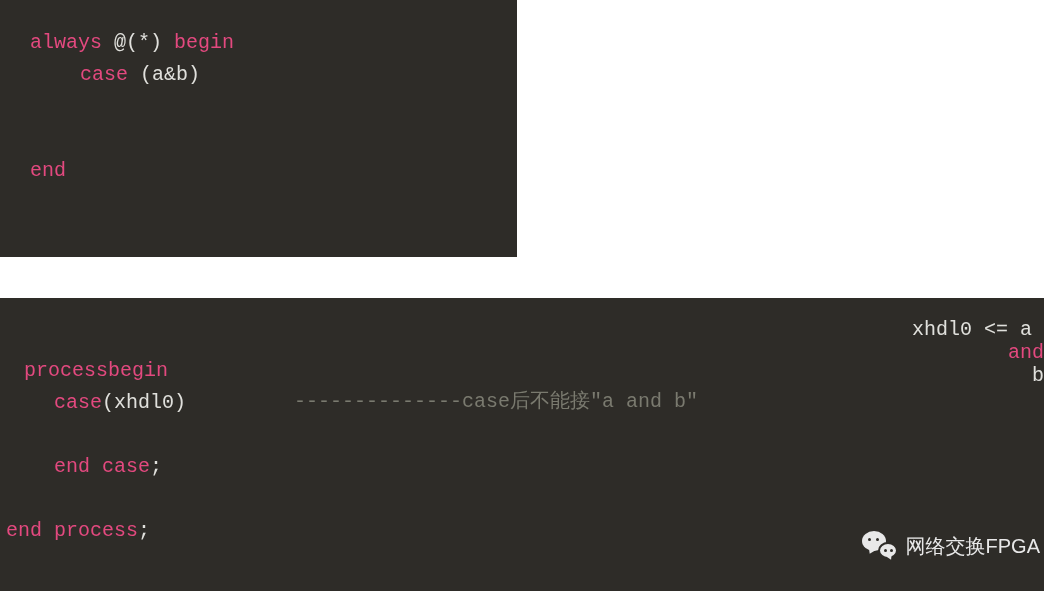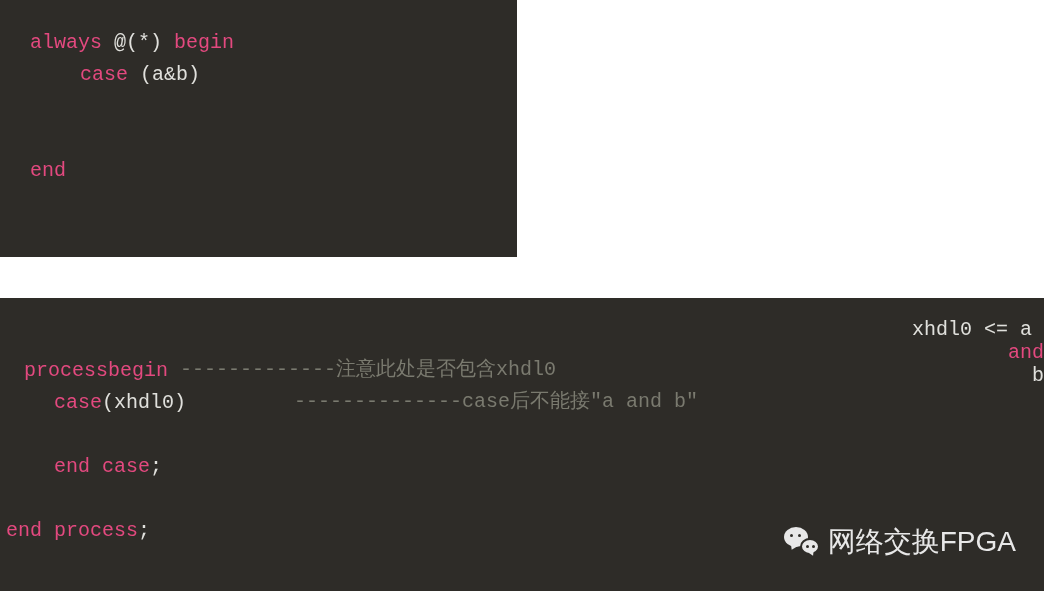--- a/index.html
+++ b/index.html
@@ -44,27 +44,27 @@
     }
     .identifier {
       color: #e0e0dc;
     }
     .comment {
       color: #7a7a6f;
     }
     .watermark {
       position: absolute;
       bottom: 30px;
-      right: 28px;
+      right: 4px;
       display: flex;
       align-items: center;
       gap: 8px;
       color: #e8e8e8;
       font-family: "Microsoft YaHei", sans-serif;
-      font-size: 28px;
+      font-size: 20px;
       z-index: 10;
     }
     .wechat-icon {
       position: relative;
       width: 36px;
       height: 30px;
     }
     .wechat-icon .bubble-large {
       position: absolute;
       left: 0;
@@ -129,21 +129,21 @@
 <div class="code-block-1" id="block1">
     <div class="line" style="padding-left: 30px;"><span class="keyword">always</span><span class="identifier"> @(*) </span><span class="keyword">begin</span></div>
     <div class="line" style="padding-left: 80px; position: relative;"><span class="keyword">case</span><span class="identifier"> (a&amp;b)</span></div>
     <div class="line blank-line"></div>
     <div class="line blank-line"></div>
     <div class="line" style="padding-left: 30px;"><span class="keyword">end</span></div>
   </div>
 
 <div class="code-block-2" id="block2">
     <div class="line" style="padding-left: 24px; flex-direction: column;"><span class="identifier">xhdl0 &lt;= a </span><span class="keyword">and</span><span class="identifier"> b</span></div>
-    <div class="line" style="padding-left: 24px;"><span class="keyword">process</span><span class="keyword">begin</span><span class="comment"> -------------注意此处是否包含xhdl0</span></div>
+    <div class="line" style="padding-left: 24px;"><span class="keyword">process</span><span class="keyword">begin</span></div>
     <div class="line" style="padding-left: 54px; position: relative;"><span class="keyword">case</span><span class="identifier">(xhdl0)</span><span class="comment">         --------------case后不能接"a and b"</span></div>
     <div class="line blank-line" style="padding-left: 54px;"></div>
     <div class="line" style="padding-left: 54px;"><span class="keyword">end</span><span class="identifier"> </span><span class="keyword">case</span><span class="identifier">;</span></div>
     <div class="line blank-line"></div>
     <div class="line" style="padding-left: 6px;"><span class="keyword">end</span><span class="identifier"> </span><span class="keyword">process</span><span class="identifier">;</span></div>
   </div>
 
 <div class="watermark">
   <span class="wechat-icon">
     <span class="bubble-large"></span>

